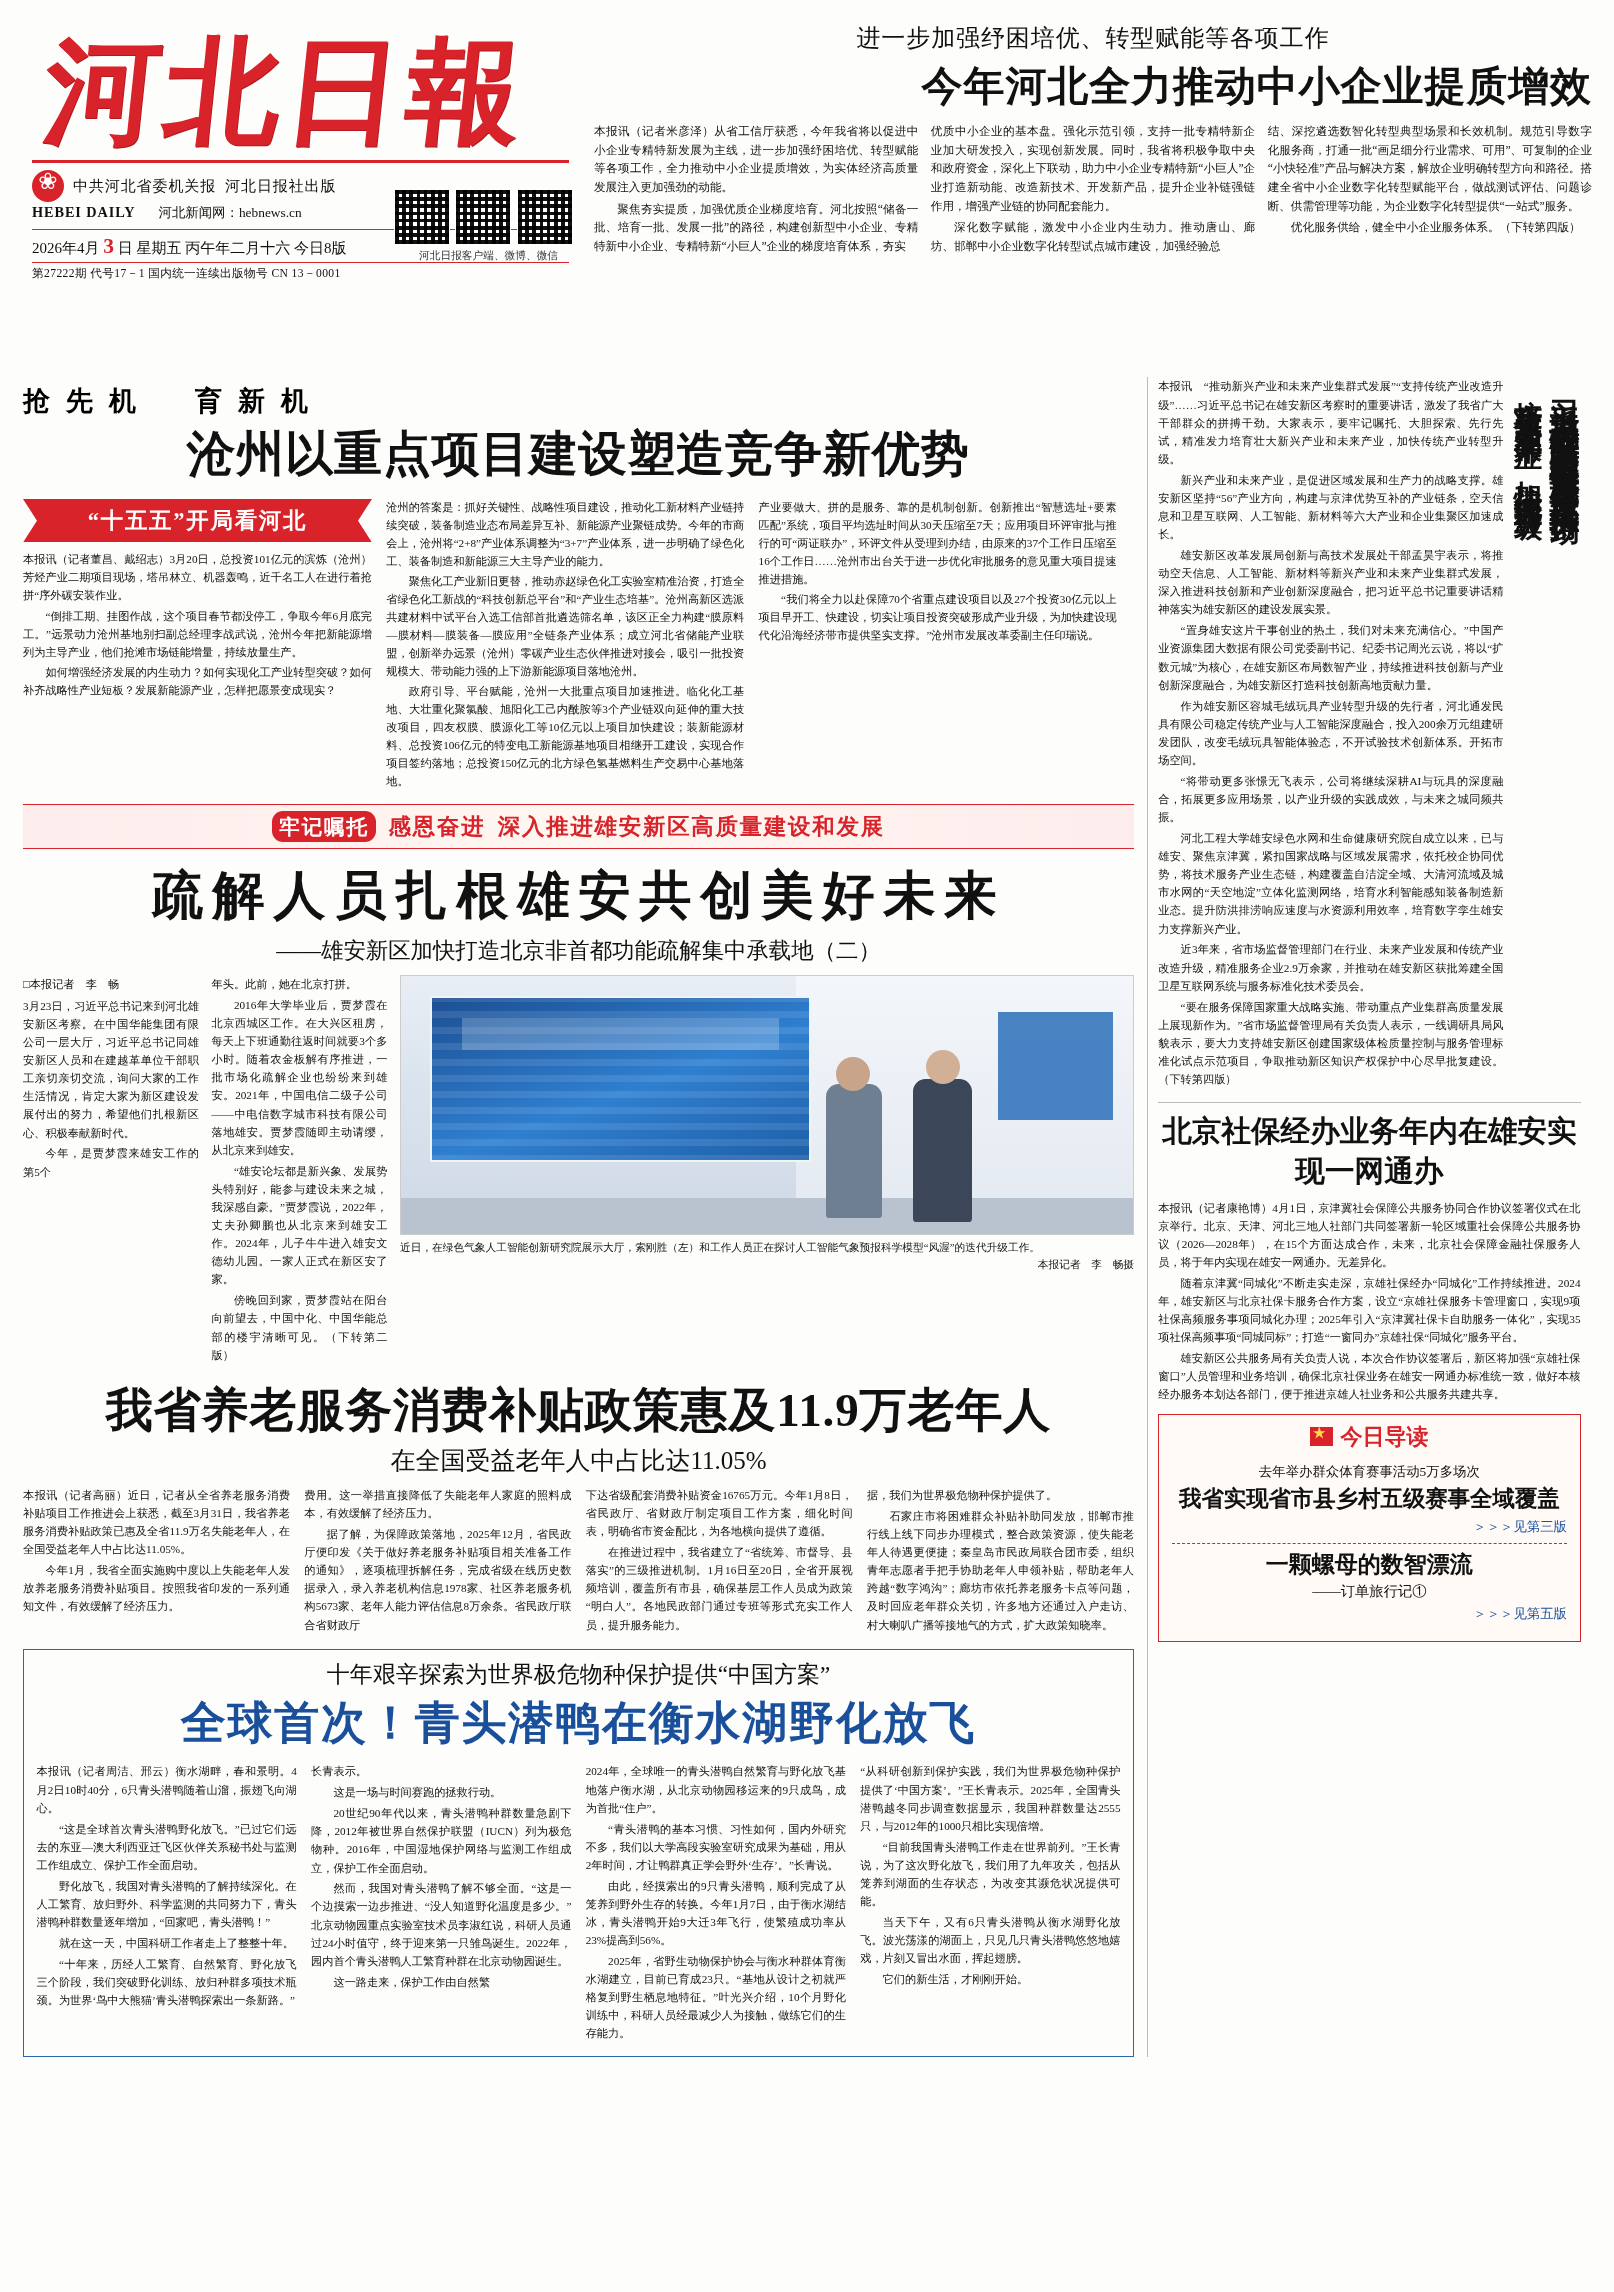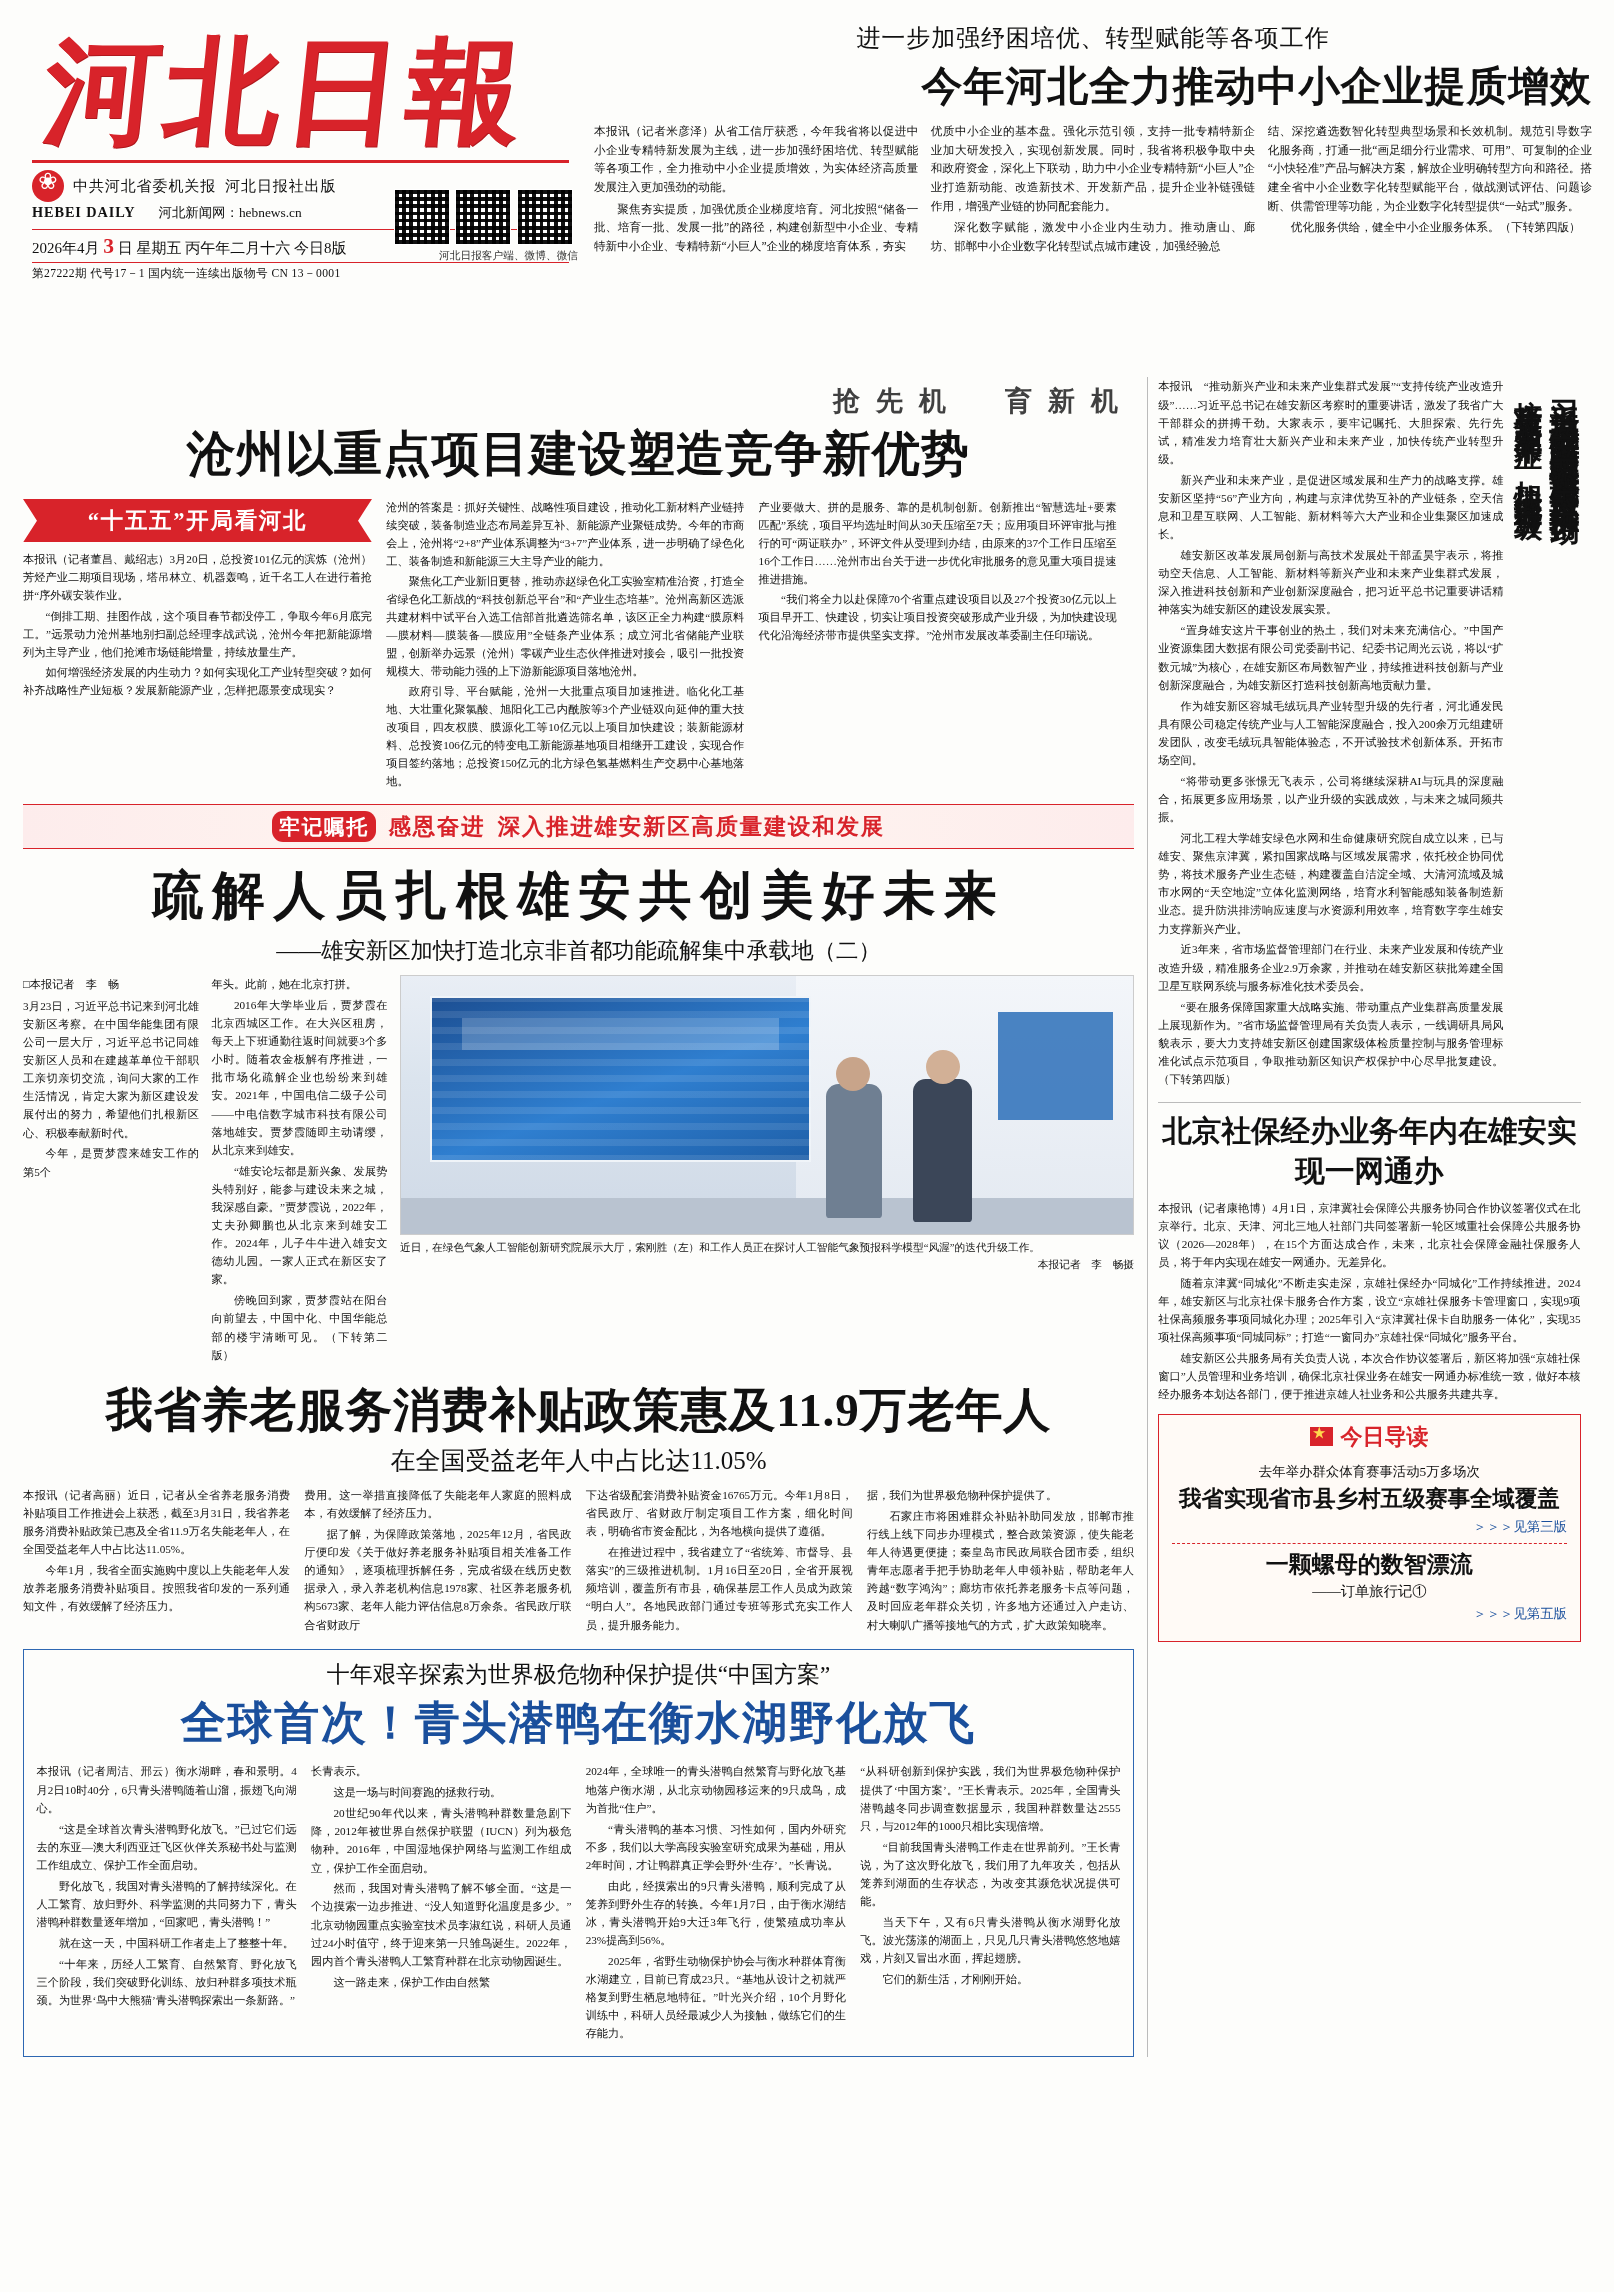--- a/index.html
+++ b/index.html
@@ -35,37 +35,37 @@
   .mast-line2 .en { font-weight:bold; letter-spacing:0.9px; font-size:14.3px;}
   .mast-line2 .web { margin-left:23px; }
   .mast-date { border-top:1.3px solid #d8232a; border-bottom:0.9px solid #d8232a; margin:5.4px 9px 0 9px; padding:3.6px 0; font-size:15px; }
   .mast-date b { font-size:21.5px; color:#d8232a; }
   .mast-sub { font-size:11.6px; padding:2.7px 9px 0 9px; letter-spacing:0.4px;}
   .qr-wrap { position:absolute; right:5.4px; top:176px; display:flex; gap:5.4px; }
   .qr { width:56px; height:56px; background:
       repeating-linear-gradient(90deg,#111 0 3.6px,#fff 3.6px 7.2px),
       repeating-linear-gradient(0deg,#111 0 3.6px,transparent 3.6px 7.2px);
       background-blend-mode:multiply; border:1.8px solid #fff; }
-  .qr-cap { position:absolute; right:0; top:236px; font-size:10.7px; color:#333; }
+  .qr-cap { position:absolute; right:20px; top:236px; font-size:10.7px; color:#333; }
 
   .mast-right { flex:1; padding-left:16px; padding-top:9px; }
   .lead-kicker { text-align:center; font-size:24px; letter-spacing:0.9px; margin-bottom:5.4px; }
   .lead-title { text-align:right; font-size:41px; font-weight:bold; letter-spacing:0.9px; margin-bottom:9px;}
   .lead-cols { display:flex; gap:12.5px; font-size:11.6px; line-height:1.62; text-align:justify; }
   .lead-cols .col { flex:1; }
   .lead-cols .col p { margin:0 0 2.7px 0; text-indent:2em; }
   .lead-cols .col p.first { text-indent:0; }
 
   
   .main { display:flex; gap:12.5px; margin-top:5.4px; }
   .left-zone { width:1111px; }
   .right-zone { width:434px; border-left:0.9px solid #bbb; padding-left:10.7px; }
 
   
-  .cz-kicker { text-align:right; font-size:27px; letter-spacing:16px; font-weight:bold; color:#404040; margin:5.4px 0 1.8px 0;}
+  .cz-kicker { text-align:left; font-size:27px; letter-spacing:16px; font-weight:bold; color:#000000; margin:5.4px 0 1.8px 0;}
   .cz-title { text-align:center; font-size:48px; font-weight:bold; letter-spacing:0.9px; margin:3.6px 0 12.5px 0;}
   .cz-body { display:flex; gap:14.3px; }
   .cz-badge-col { width:349px; }
   .ribbon {
     background:#d8232a; color:#fff; font-size:22.4px; font-weight:bold;
     padding:6.3px 9px; letter-spacing:1.8px; text-align:center;
     clip-path:polygon(0 0,100% 0,96% 50%,100% 100%,0 100%,4% 50%);
   }
   .cz-col { font-size:11.2px; line-height:1.6; text-align:justify; }
   .cz-col p { margin:0 0 2.7px 0; text-indent:2em;}

